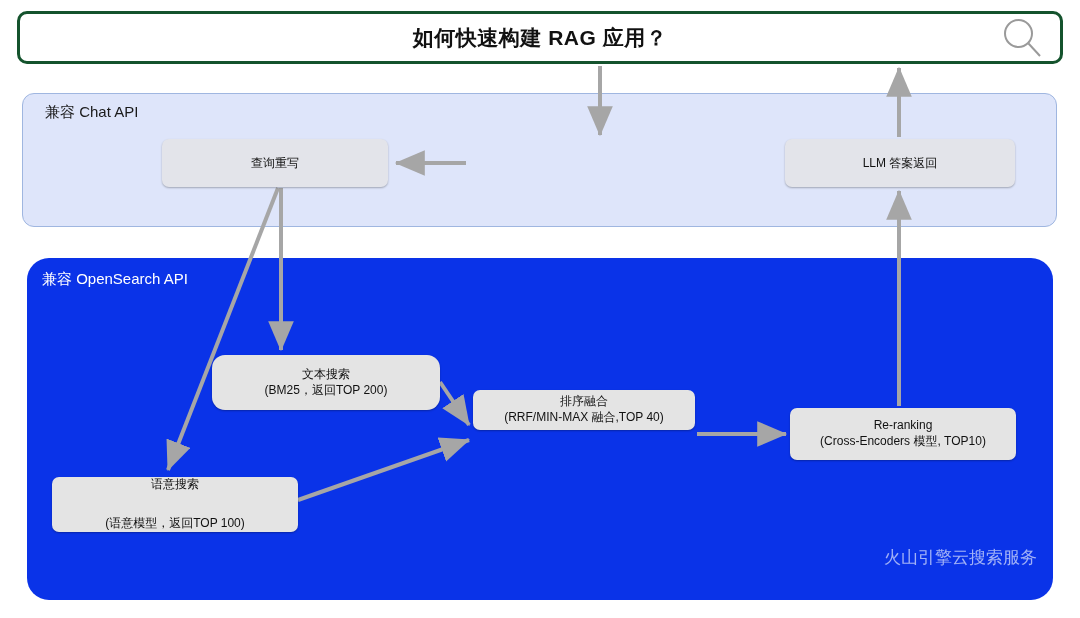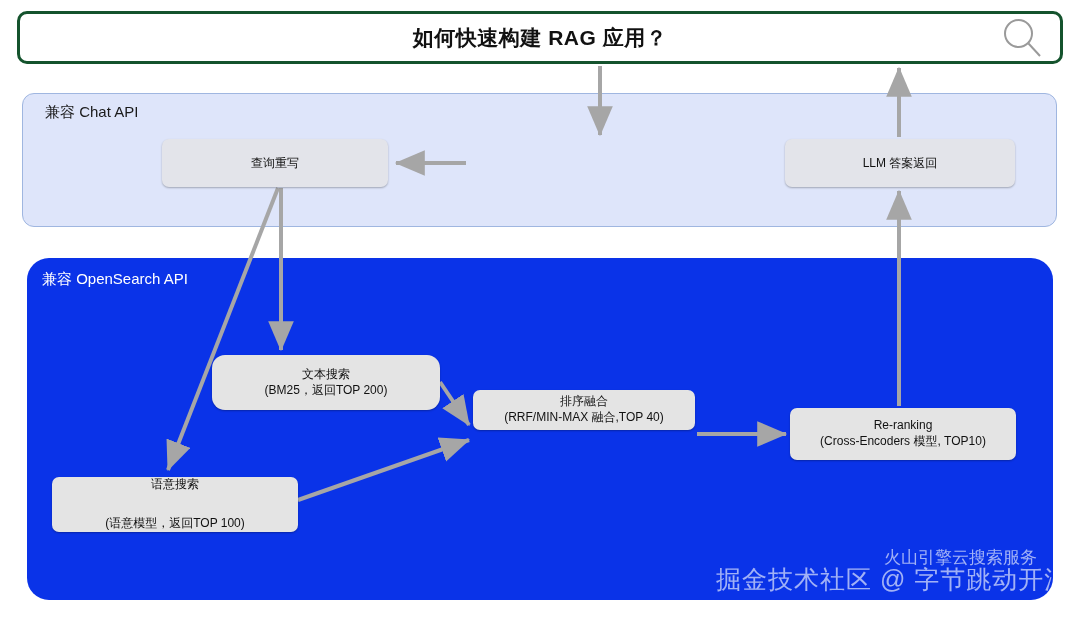--- a/index.html
+++ b/index.html
@@ -225,15 +225,14 @@
     <span class="t1">排序融合</span>
     <span class="t2">(RRF/MIN-MAX 融合,TOP 40)</span>
   </div>
 
   <div class="node grey-light" id="node-rerank">
     <span class="t1">Re-ranking</span>
     <span class="t2">(Cross-Encoders 模型, TOP10)</span>
   </div>
 
   <span class="wm" id="wm-small">火山引擎云搜索服务</span>
-  <span class="wm" id="wm-large">掘金技术社区 @ 字节跳动开源</span>
 
 </div>
 
 </body></html>

